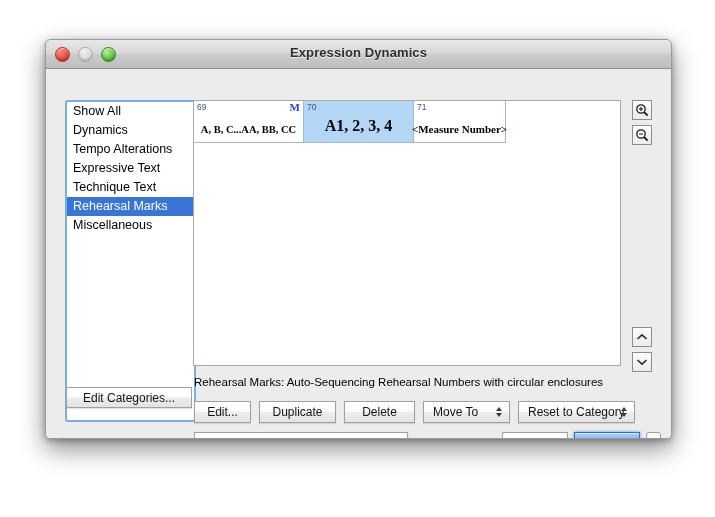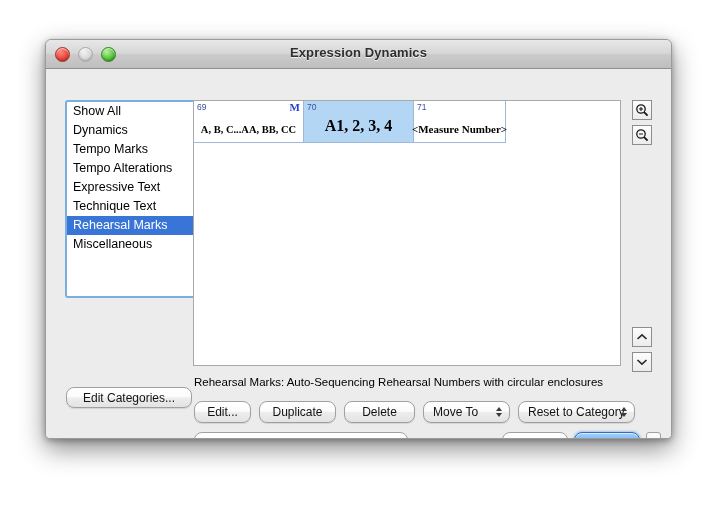--- a/index.html
+++ b/index.html
@@ -65,21 +65,21 @@
     height: 369px;
     background: #ececec;
   }
 
   
   .category-list {
     position: absolute;
     left: 19px;
     top: 31px;
     width: 131px;
-    height: 198px;
+    height: 322px;
     background: #ffffff;
     border: 2px solid #7aaede;
     border-radius: 3px;
     box-sizing: border-box;
     overflow: hidden;
   }
   .cat-item {
     height: 19px;
     line-height: 19px;
     padding-left: 6px;
@@ -184,21 +184,21 @@
     font-size: 11.5px;
     color: #000000;
     white-space: nowrap;
   }
 
   
   .btn {
     box-sizing: border-box;
     background: linear-gradient(to bottom, #ffffff 0%, #fbfbfb 46%, #ededed 52%, #e3e3e3 100%);
     border: 1px solid #a0a0a0;
-    border-radius: 8px;
+    border-radius: 0;
     font-size: 12px;
     color: #121212;
     font-family: "Liberation Sans", sans-serif;
     display: flex;
     align-items: center;
     justify-content: center;
     box-shadow: 0 1px 1px rgba(0,0,0,0.10), inset 0 1px 0 rgba(255,255,255,0.9);
     white-space: nowrap;
     padding: 0;
   }
@@ -290,21 +290,20 @@
       <div class="light zoom"></div>
     </div>
     <div class="title-text">Expression Dynamics</div>
   </div>
 
   <div class="content">
 
     <div class="category-list">
       <div class="cat-item">Show All</div>
       <div class="cat-item">Dynamics</div>
-      <div class="cat-item">Tempo Marks</div>
       <div class="cat-item">Tempo Alterations</div>
       <div class="cat-item">Expressive Text</div>
       <div class="cat-item">Technique Text</div>
       <div class="cat-item selected">Rehearsal Marks</div>
       <div class="cat-item">Miscellaneous</div>
     </div>
 
     <button class="btn edit-categories">Edit Categories...</button>
 
     <div class="preview">

